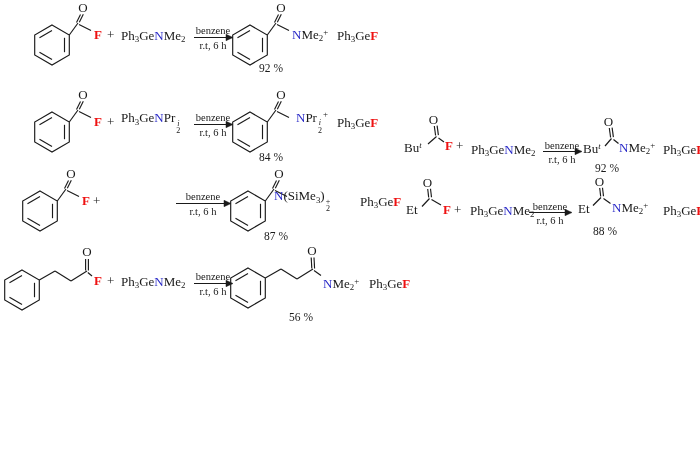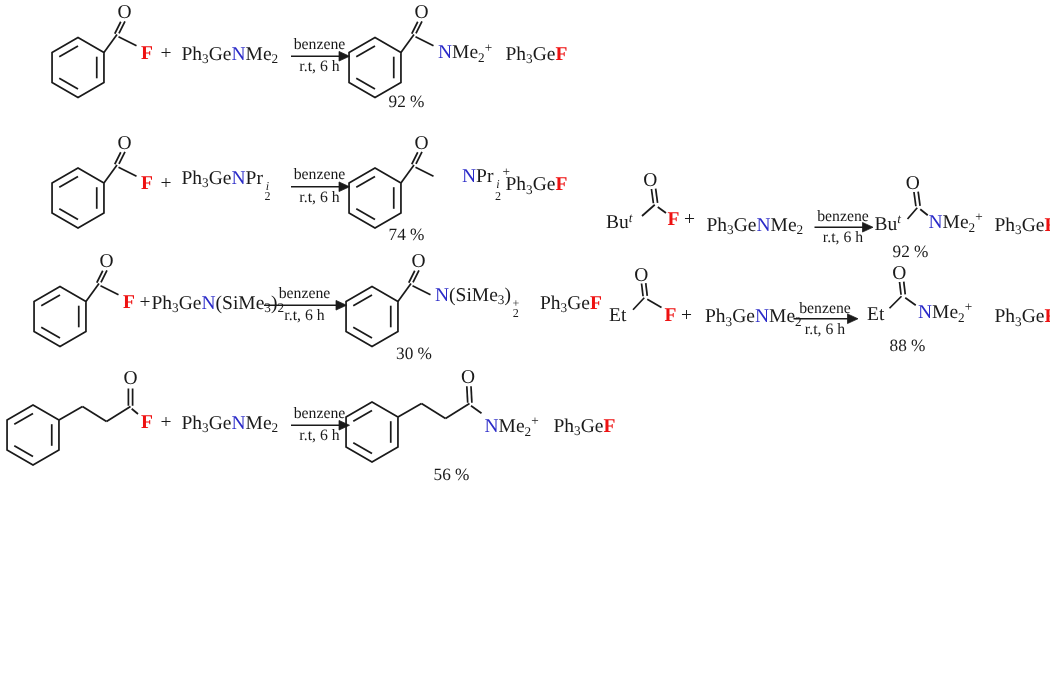--- a/index.html
+++ b/index.html
@@ -165,40 +165,39 @@
   <span class="ctr" style="left:83px;top:95px">O</span>
   <span class="f" style="left:94px;top:121.5px"><span class="bold" style="color: rgb(238, 17, 17);">F</span></span>
   <span class="f" style="left:107px;top:121.5px">+</span>
   <span class="f" style="left:121px;top:122.5px"><span class="">Ph</span><span class="sub">3</span><span class="">Ge</span><span class="" style="color: rgb(43, 43, 200);">N</span><span class="">Pr</span><span class="stack">
         <span class="it">i</span>
         <span>2</span>
       </span></span>
   <span class="cond" style="left:213px;top:117px">benzene</span>
   <span class="cond" style="left:213px;top:131.5px">r.t, 6 h</span>
   <span class="ctr" style="left:281px;top:95px">O</span>
-  <span class="f" style="left:308px;top:121.5px"><span class="" style="color: rgb(43, 43, 200);">N</span><span class="">Pr</span><span class="stack">
+  <span class="f" style="left:296px;top:121.5px"><span class="" style="color: rgb(43, 43, 200);">N</span><span class="">Pr</span><span class="stack">
         <span class="it">i</span>
         <span>2</span>
       </span><span class="sup">+</span></span>
   <span class="f" style="left:337px;top:122.5px"><span class="">Ph</span><span class="sub">3</span><span class="">Ge</span><span class="bold" style="color: rgb(238, 17, 17);">F</span></span>
-  <span class="yld" style="left:271px;top:157px">74 %</span>
+  <span class="yld" style="left:271px;top:157px">84 %</span>
 
   <span class="ctr" style="left:71px;top:174px">O</span>
   <span class="f" style="left:82px;top:200.5px"><span class="bold" style="color: rgb(238, 17, 17);">F</span></span>
   <span class="f" style="left:93px;top:200.5px">+</span>
-  <span class="f" style="left:101px;top:201.5px"><span class="">Ph</span><span class="sub">3</span><span class="">Ge</span><span class="" style="color: rgb(43, 43, 200);">N</span><span class="">(SiMe</span><span class="sub">3</span><span class="">)</span><span class="sub">2</span></span>
   <span class="cond" style="left:203px;top:196px">benzene</span>
   <span class="cond" style="left:203px;top:210.5px">r.t, 6 h</span>
   <span class="ctr" style="left:279px;top:174px">O</span>
-  <span class="f" style="left:290px;top:200.5px"><span class="" style="color: rgb(43, 43, 200);">N</span><span class="">(SiMe</span><span class="sub">3</span><span class="">)</span><span class="stack">
+  <span class="f" style="left:274px;top:200.5px"><span class="" style="color: rgb(43, 43, 200);">N</span><span class="">(SiMe</span><span class="sub">3</span><span class="">)</span><span class="stack">
         <span>+</span>
         <span>2</span>
       </span></span>
   <span class="f" style="left:360px;top:201.5px"><span class="">Ph</span><span class="sub">3</span><span class="">Ge</span><span class="bold" style="color: rgb(238, 17, 17);">F</span></span>
-  <span class="yld" style="left:276px;top:236px">30 %</span>
+  <span class="yld" style="left:276px;top:236px">87 %</span>
 
   <span class="ctr" style="left:87px;top:252px">O</span>
   <span class="f" style="left:94px;top:280.5px"><span class="bold" style="color: rgb(238, 17, 17);">F</span></span>
   <span class="f" style="left:107px;top:280.5px">+</span>
   <span class="f" style="left:121px;top:281.5px"><span class="">Ph</span><span class="sub">3</span><span class="">Ge</span><span class="" style="color: rgb(43, 43, 200);">N</span><span class="">Me</span><span class="sub">2</span></span>
   <span class="cond" style="left:213px;top:276px">benzene</span>
   <span class="cond" style="left:213px;top:290.5px">r.t, 6 h</span>
   <span class="ctr" style="left:312px;top:251px">O</span>
   <span class="f" style="left:323px;top:283.5px"><span class="" style="color: rgb(43, 43, 200);">N</span><span class="">Me</span><span class="sub">2</span><span class="sup">+</span></span>
   <span class="f" style="left:369px;top:283.5px"><span class="">Ph</span><span class="sub">3</span><span class="">Ge</span><span class="bold" style="color: rgb(238, 17, 17);">F</span></span>

